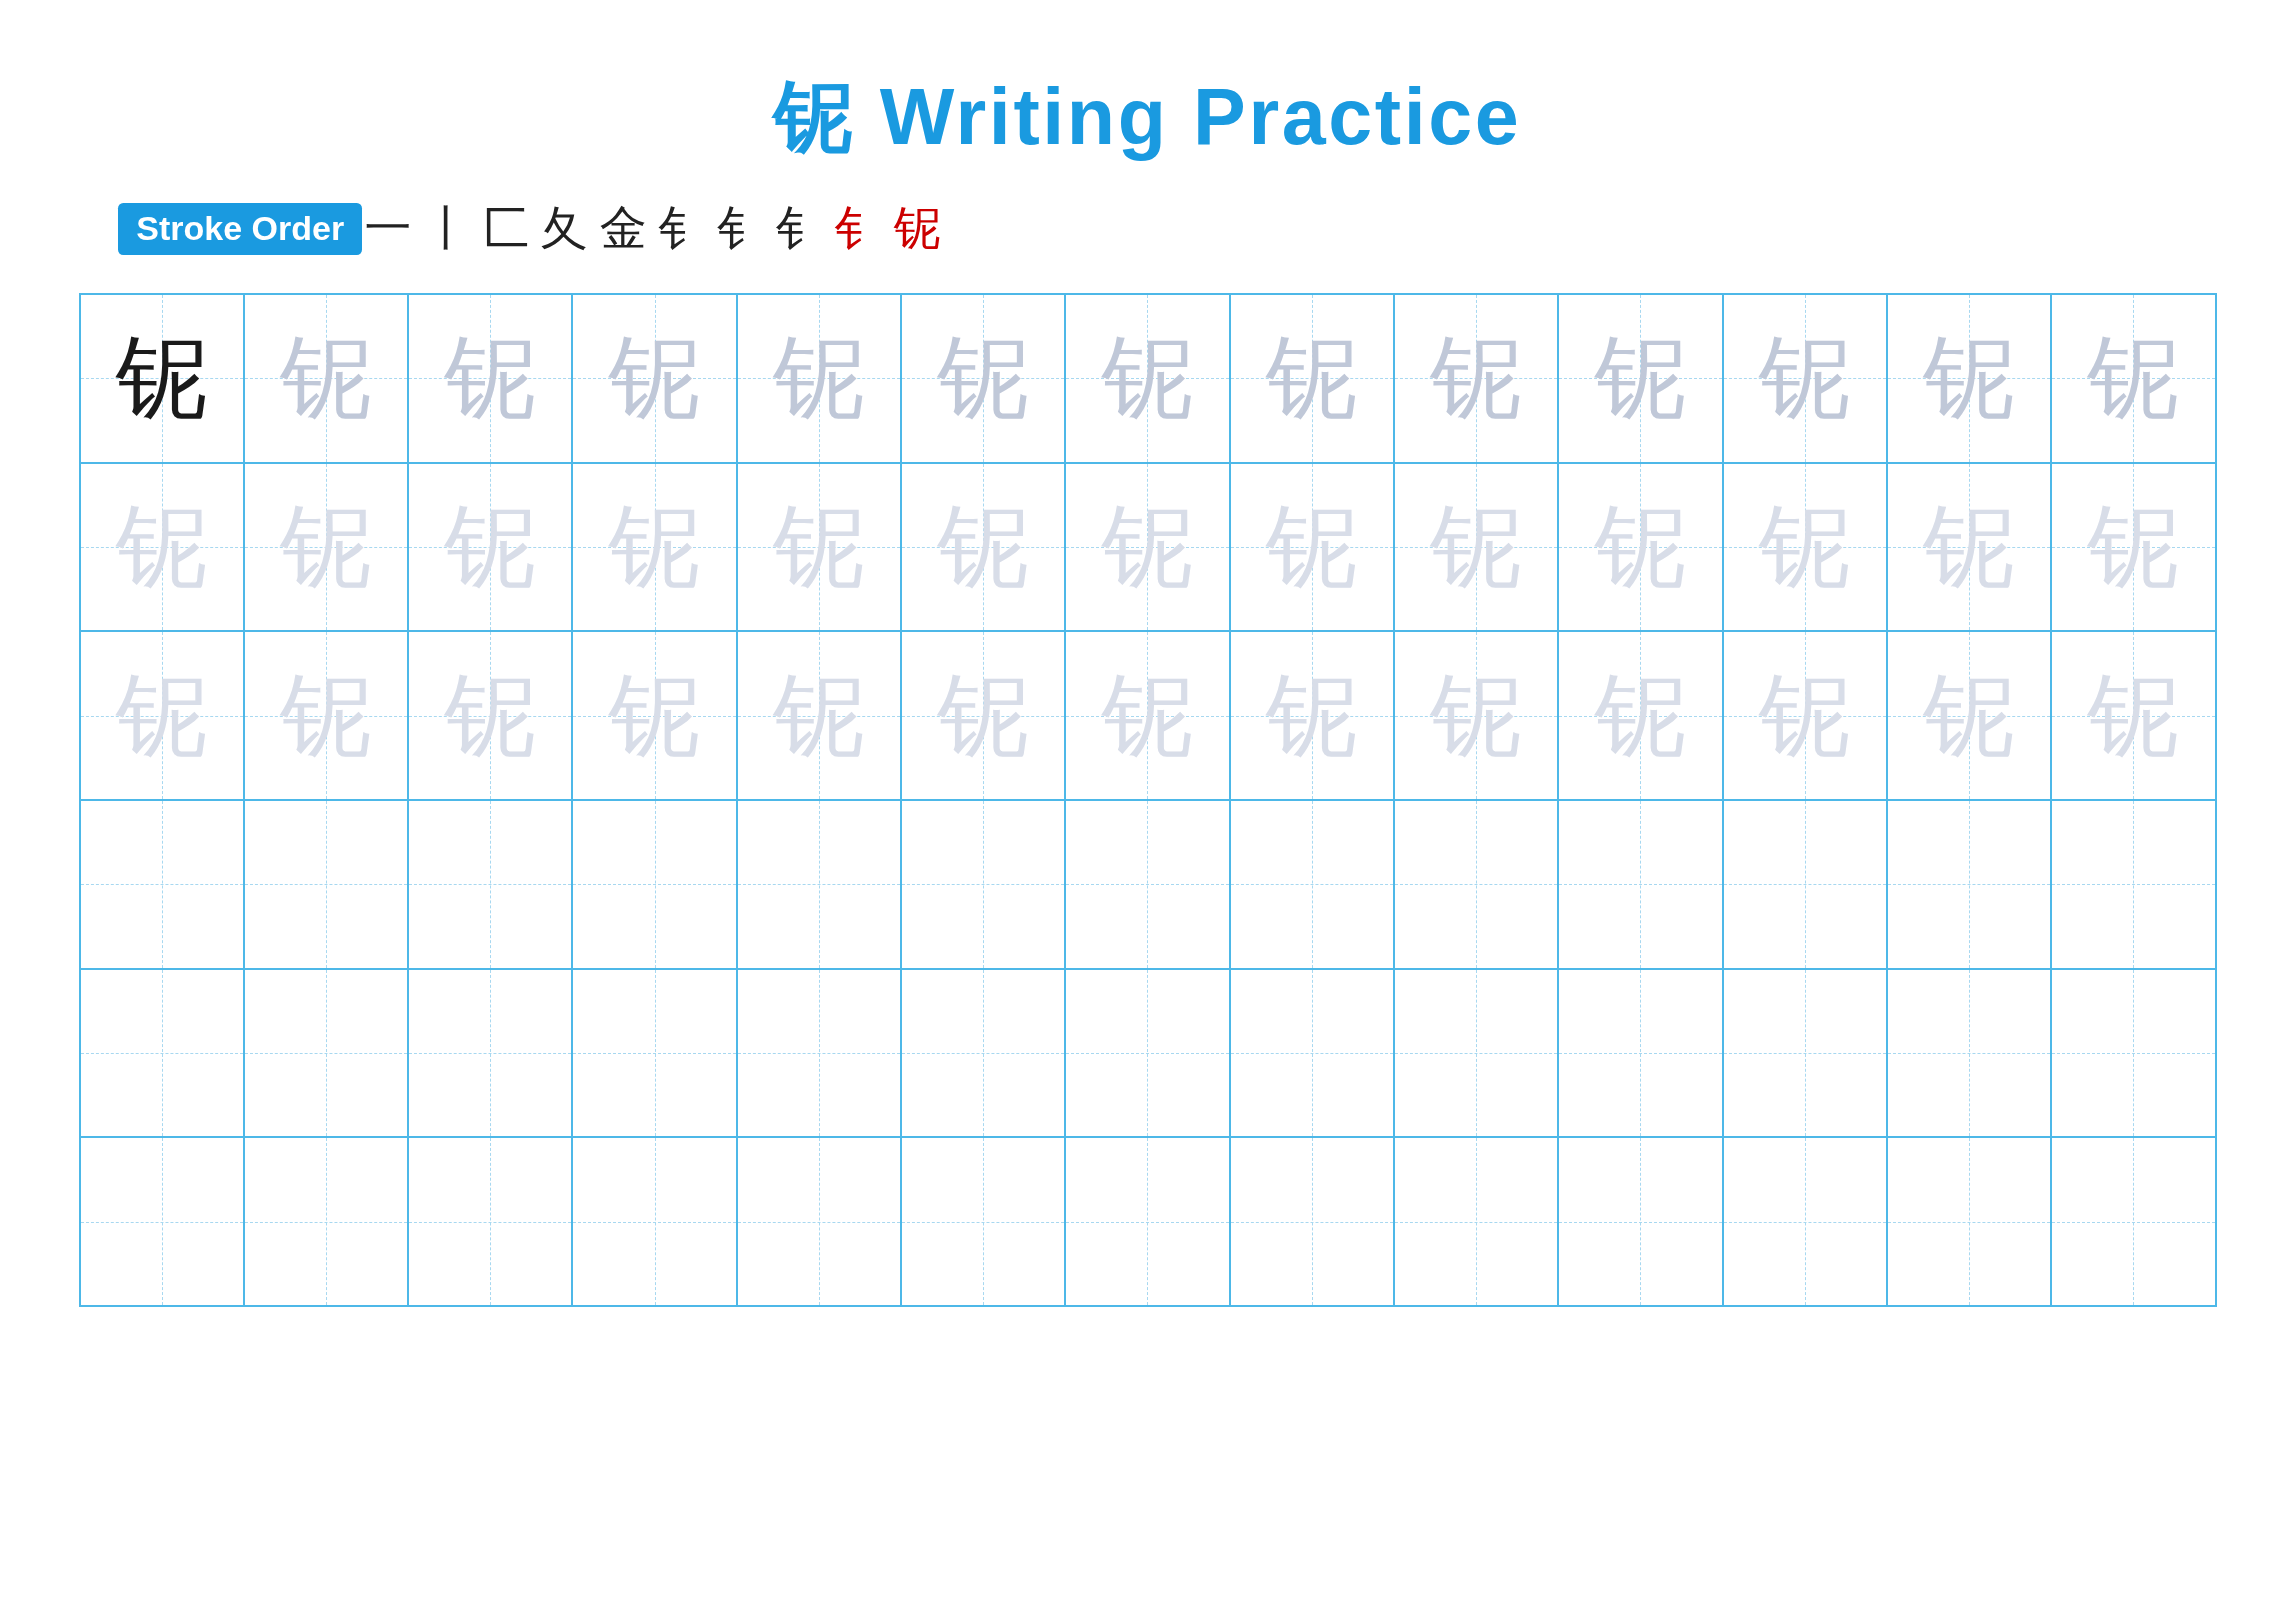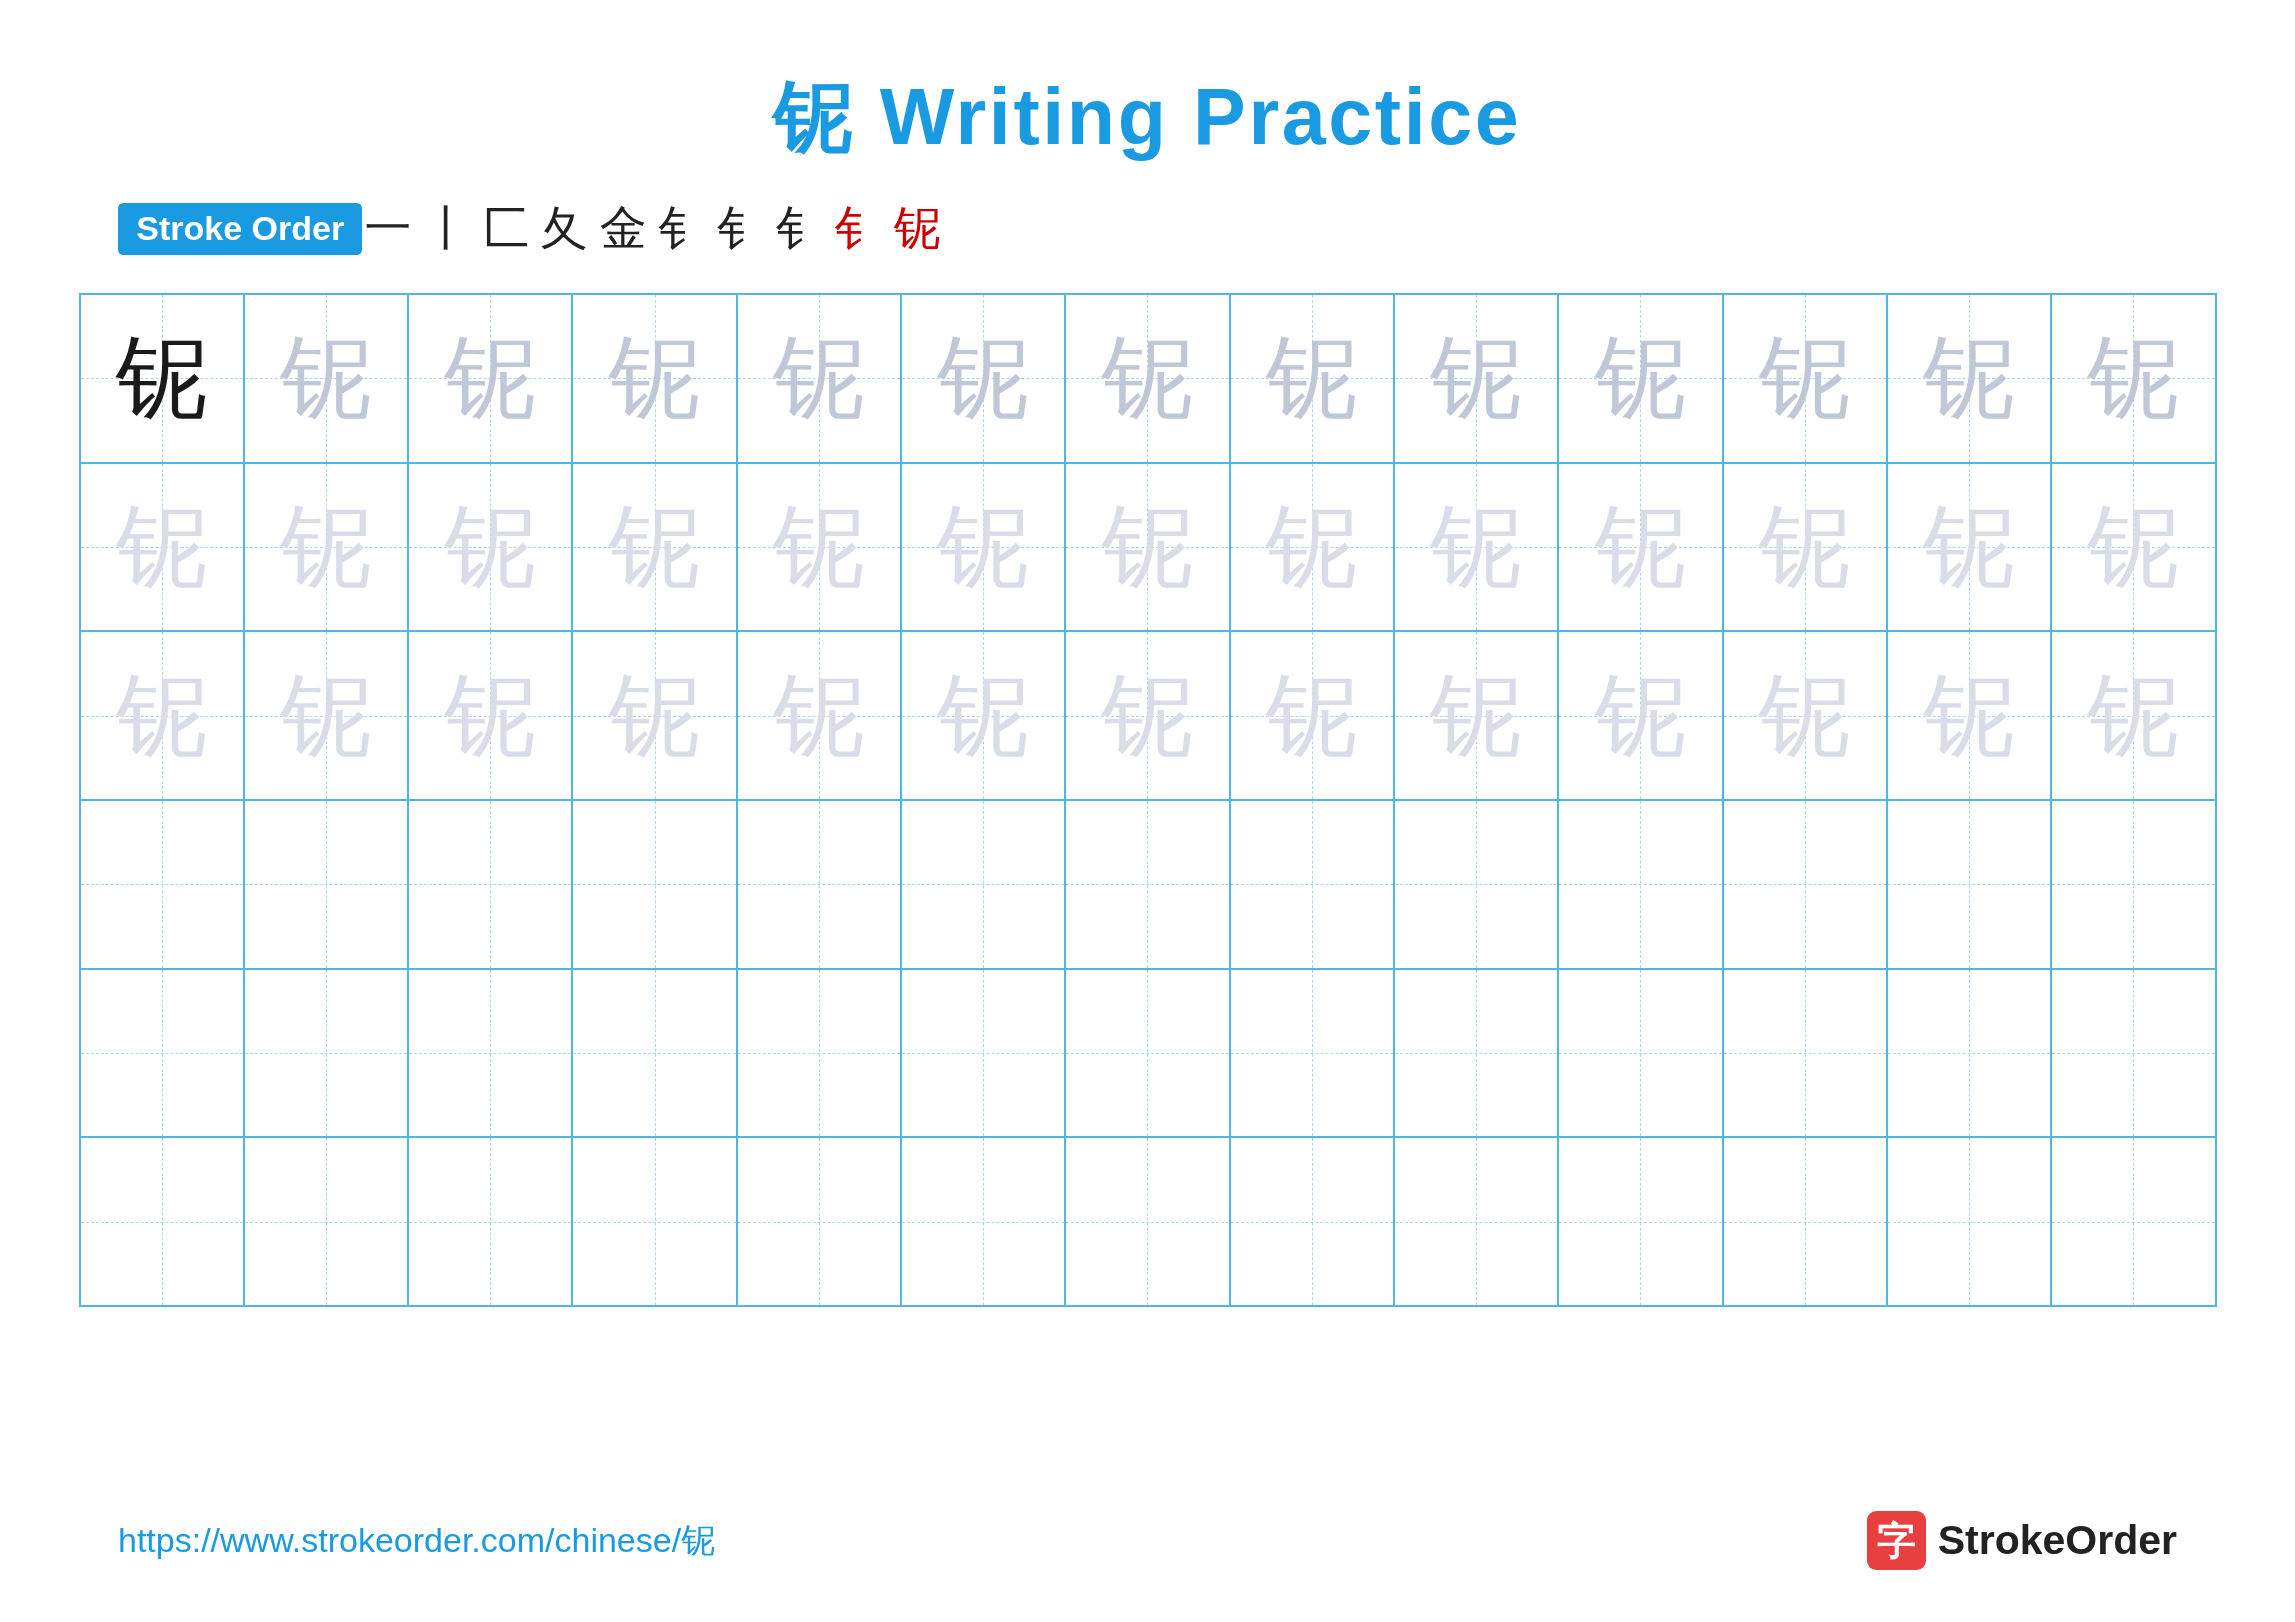--- a/index.html
+++ b/index.html
@@ -344,21 +344,14 @@
       <div class="grid-cell"></div>
       <div class="grid-cell"></div>
       <div class="grid-cell"></div>
       <div class="grid-cell"></div>
       <div class="grid-cell"></div>
       <div class="grid-cell"></div>
       <div class="grid-cell"></div>
       <div class="grid-cell"></div>
     </div>
 
-  <div class="footer">
-    <span class="footer-url">https://www.strokeorder.com/chinese/铌</span>
-    <div class="footer-logo">
-      <div class="logo-icon">字</div>
-      <span class="logo-text">StrokeOrder</span>
-    </div>
-  </div>
 </div>
 
 
 </body></html>

